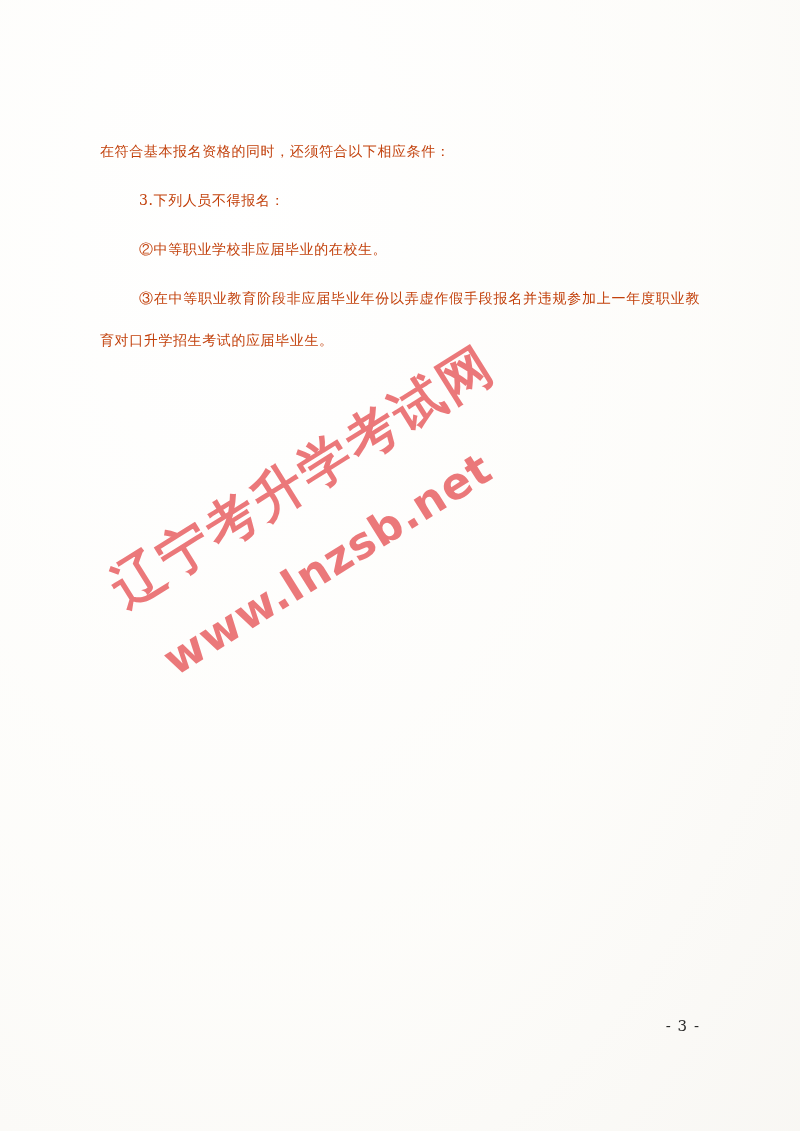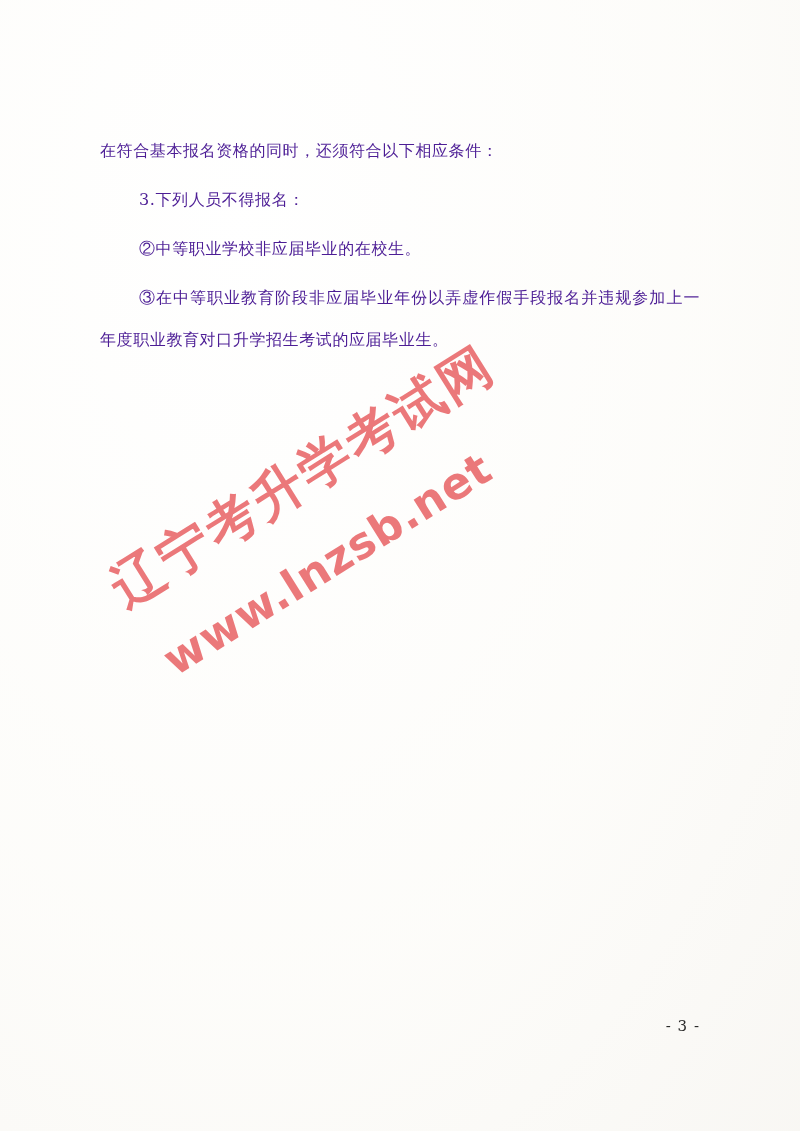--- a/index.html
+++ b/index.html
@@ -28,23 +28,23 @@
     pointer-events: none;
   }
   .content {
     position: absolute;
     left: 100px;
     top: 130px;
     width: 600px;
   }
   p.para {
     margin: 0 0 7px 0;
-    font-size: 16px;
+    font-size: 14px;
     line-height: 42px;
-    color: #4c1d95;
+    color: #c2410c;
     text-align: justify;
     letter-spacing: 0.6px;
     font-family: "DejaVu Serif", "Liberation Serif", serif;
   }
   p.indent {
     text-indent: 39px;
   }
   .page-number {
     position: absolute;
     right: 100px;

